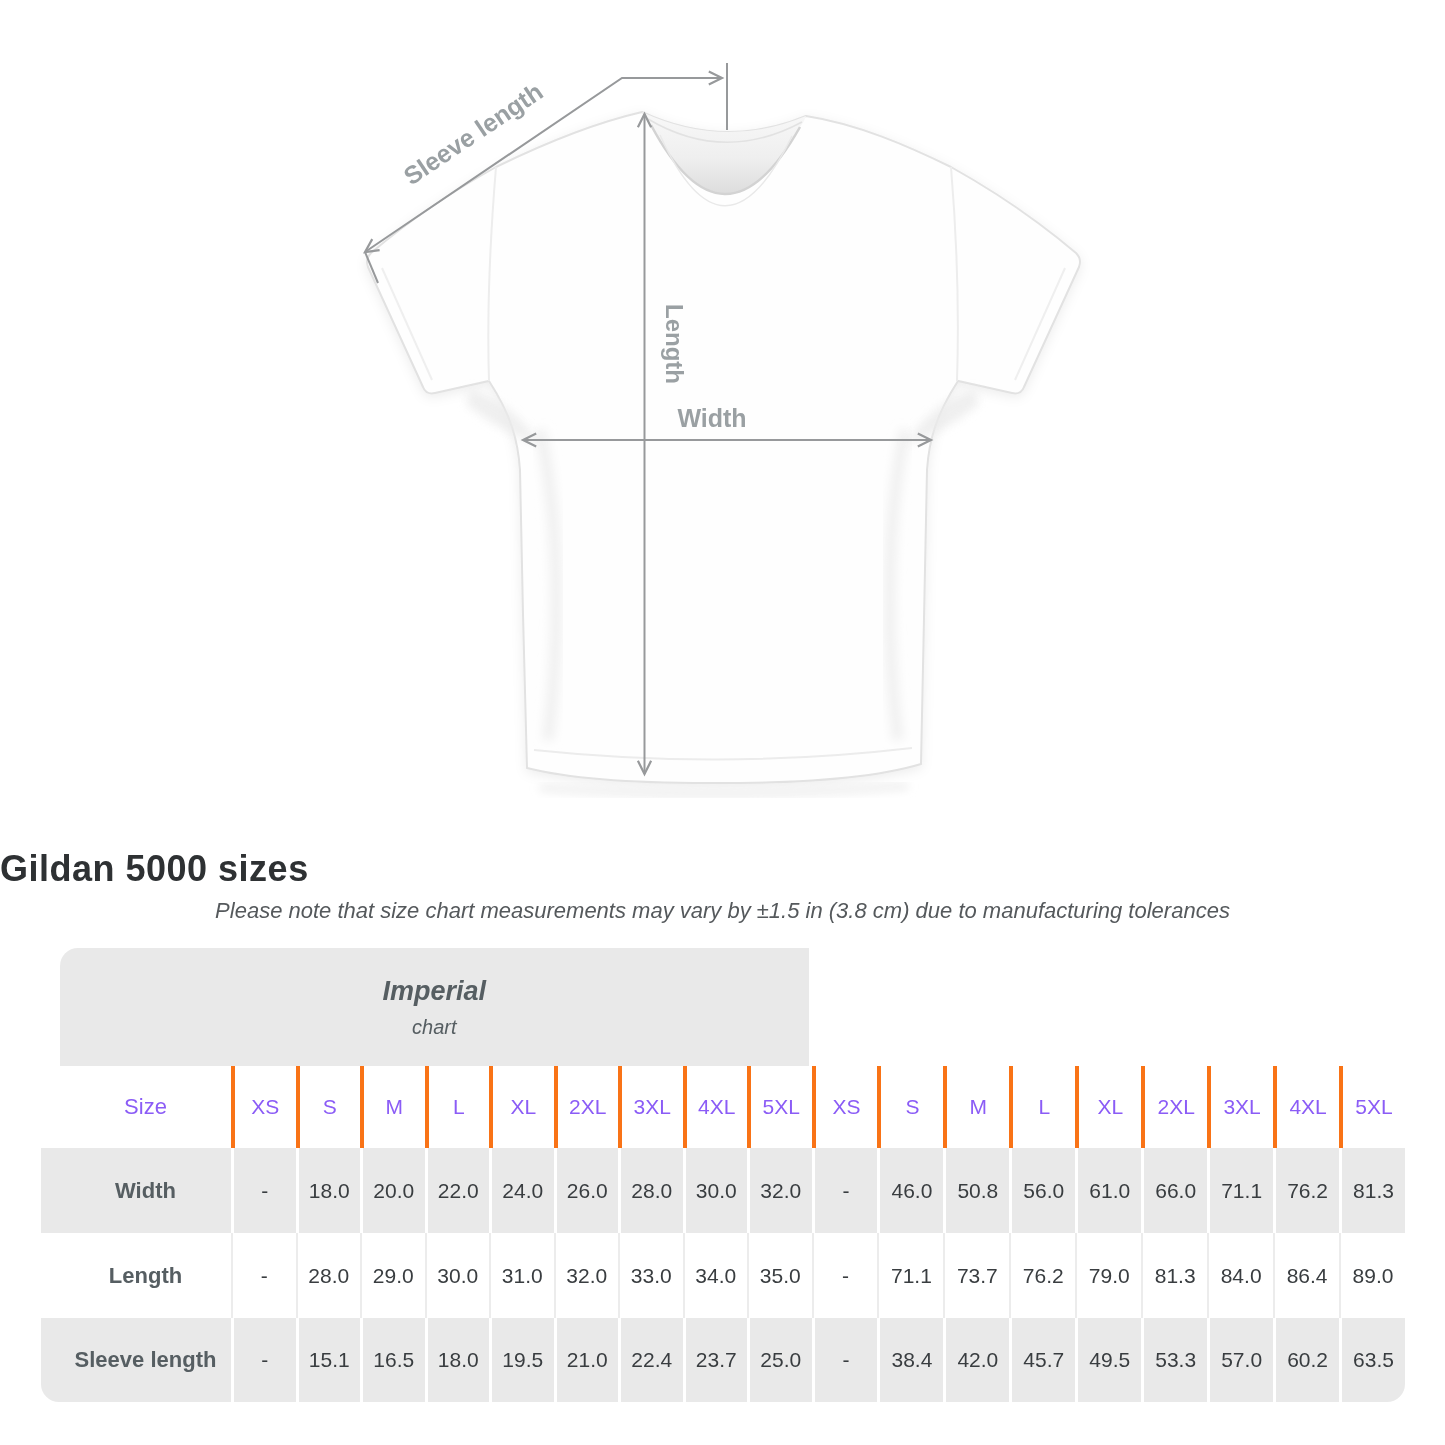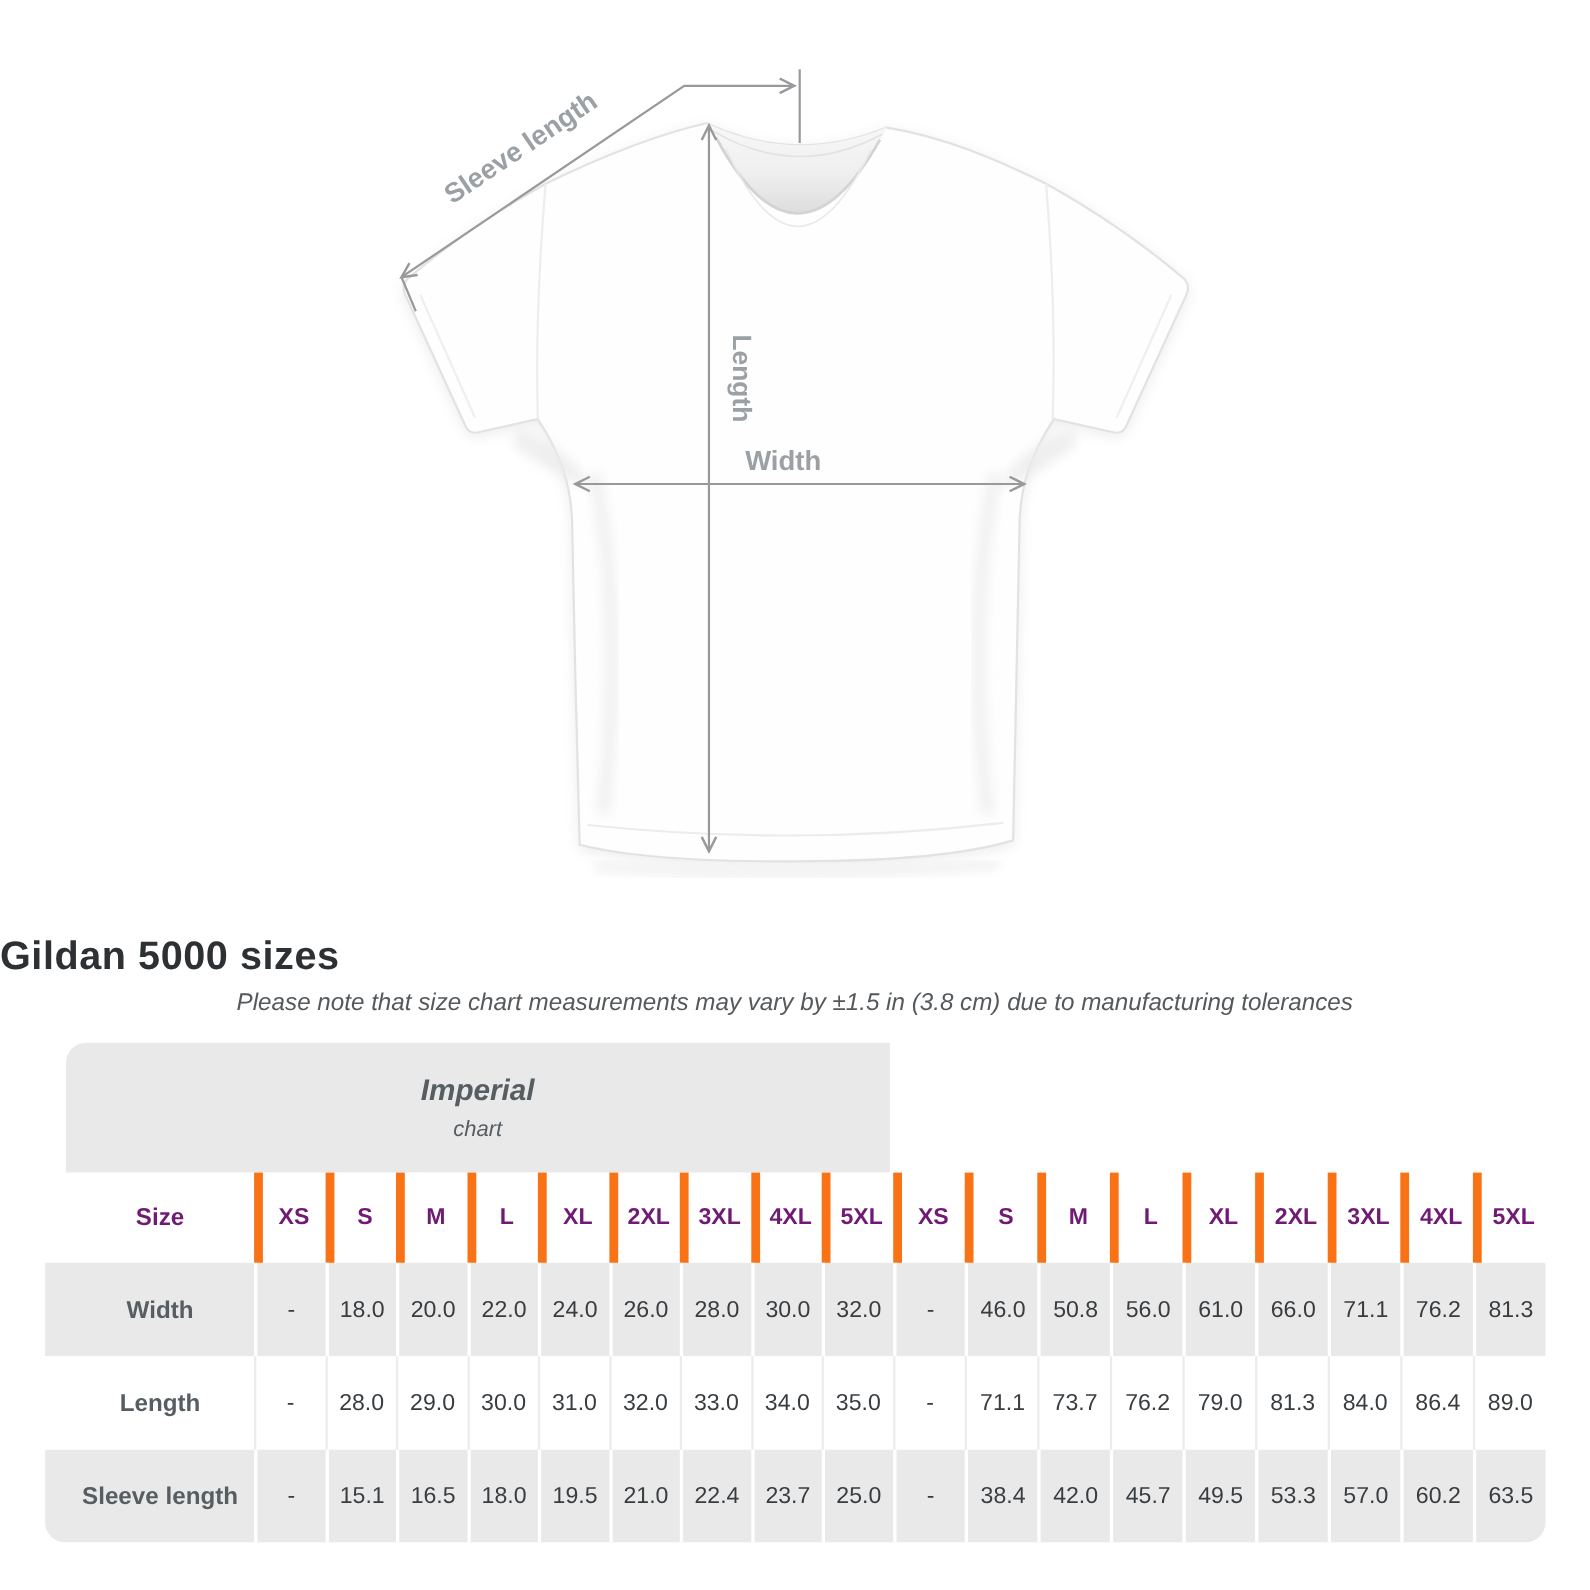--- a/index.html
+++ b/index.html
@@ -22,22 +22,22 @@
   .trow { display:grid; grid-template-columns:171px repeat(9,64.5px) repeat(9,1fr);padding-left:19px; }
   .thead { height:118px; }
   .hblock { background:#e9e9e9; display:flex; flex-direction:column; align-items:center; justify-content:center; gap:9px; }
   .hb-imp { grid-column:1/11; border-top-left-radius:18px; margin-right:3px; }
   .hb-met { grid-column:11/20; border-top-right-radius:18px; margin-left:3px; }
   .hname { font-size:27px; font-weight:bold; font-style:italic; color:#565e62; }
   .hunit { font-size:20px; font-style:italic; color:#565e62; }
 
   .cell { display:flex; align-items:center; justify-content:center; font-size:21px; color:#393d40; }
   .r-size { height:82px; background:#fff; }
-  .r-size .cell { font-weight:bold; color:#701a75;text-align:right; }
-  .r-size .cell + .cell { border-left:8px solid #f97316; }
+  .r-size .cell { font-weight:normal; color:#8b5cf6;text-align:right; }
+  .r-size .cell + .cell { border-left:4px solid #f97316; }
   .r-data { height:85px; }
   .r-white { background:#fff; }
   .r-white .cell + .cell { border-left:2px solid #ececec; }
   .r-gray { background:#e9e9e9; }
   .r-gray .cell + .cell { border-left:3px solid #ffffff; }
   .r-last { height:84px; border-radius:0 0 18px 18px; }
   .rlabel { font-weight:bold; color:#565e62; font-size:22px; }
 </style>
 </head>
 <body>

